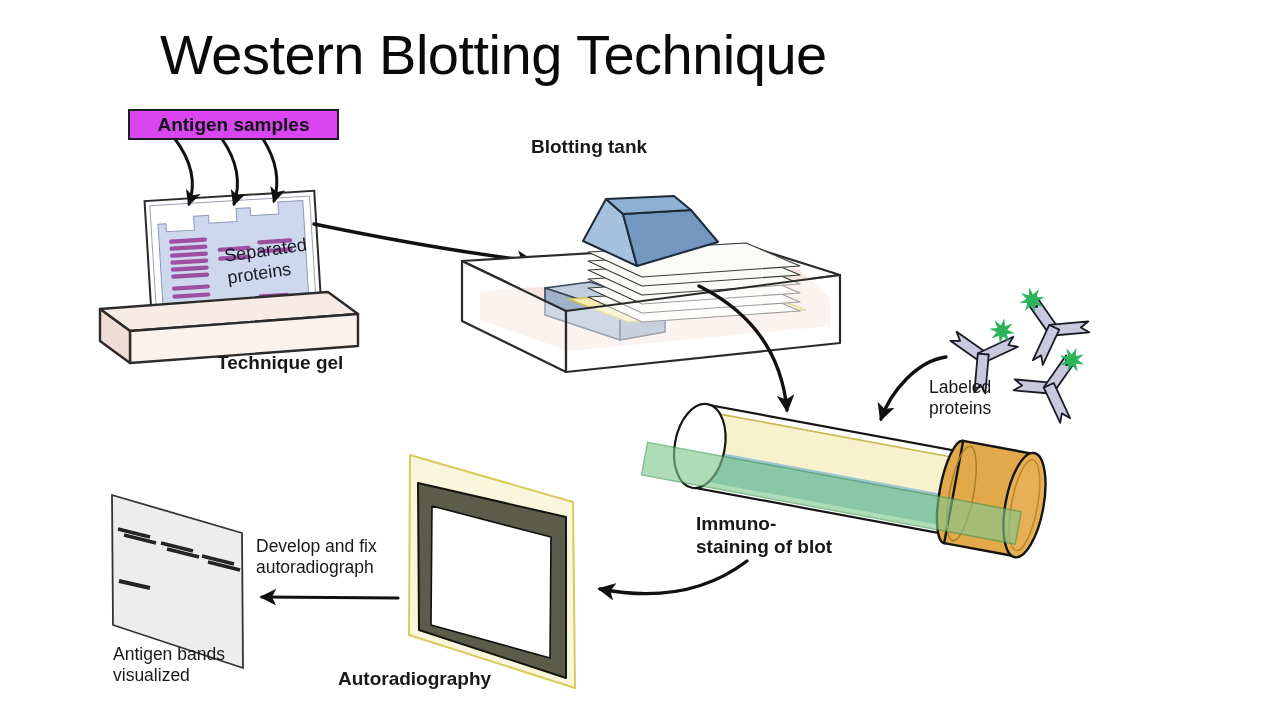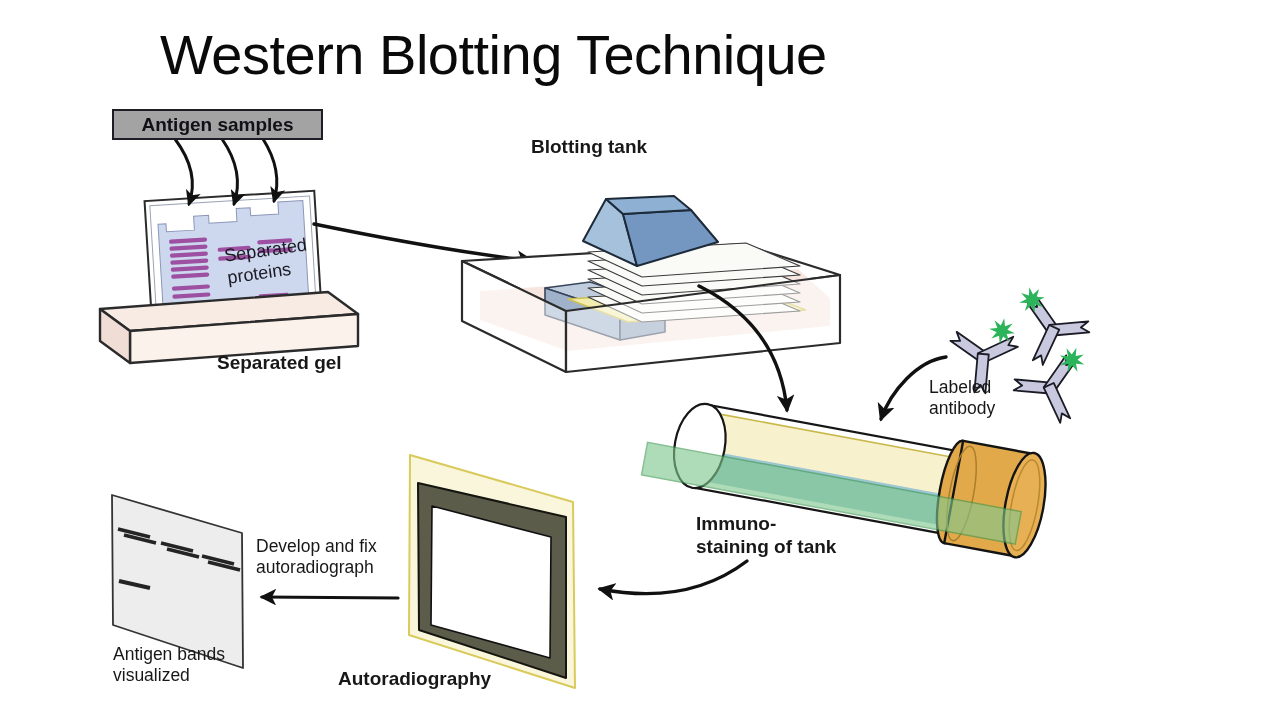--- a/index.html
+++ b/index.html
@@ -3,22 +3,22 @@
 <meta charset="utf-8">
 <style>
   html,body{margin:0;padding:0;background:#fff;}
   .stage{position:relative;width:1280px;height:720px;background:#ffffff;overflow:hidden;
          font-family:"Liberation Sans", sans-serif;}
   .stage svg{position:absolute;left:0;top:0;}
   .lbl{position:absolute;color:#181818;white-space:pre-line;line-height:1.22;font-size:17.5px;}
   .lbl.b{font-weight:bold;font-size:19px;}
   #title{position:absolute;left:160px;top:22px;font-size:56px;color:#0a0a0a;
          letter-spacing:-0.5px;white-space:nowrap;text-align:right;}
-  .tag-box{position:absolute;left:112px;top:109px;width:211px;height:31px;
-           background:#a3a3a3;border:2.5px solid #1d1d26;box-sizing:border-box;
+  .tag-box{position:absolute;left:128px;top:109px;width:211px;height:31px;
+           background:#d946ef;border:2.5px solid #1d1d26;box-sizing:border-box;
            display:flex;align-items:center;justify-content:center;
            font-weight:bold;font-size:19px;color:#101016;}
   .rot{transform:rotate(-8deg);transform-origin:left top;}
 </style>
 </head>
 <body>
 
 <div class="stage">
 
 <svg width="1280" height="720" viewBox="0 0 1280 720">
@@ -164,29 +164,29 @@
   </g>
 </svg>
 
 <div id="title">Western Blotting Technique</div>
 
 <div class="tag-box">Antigen samples</div>
 
 <div class="lbl rot" style="left:223px;top:246px;font-size:18px;color:#1a1a22;">Separated
 proteins</div>
 
-<div class="lbl b" style="left:217px;top:351px;">Separated gel</div>
+<div class="lbl b" style="left:217px;top:351px;">Technique gel</div>
 
 <div class="lbl b" style="left:531px;top:135px;">Blotting tank</div>
 
 <div class="lbl" style="left:929px;top:377px;">Labeled
-antibody</div>
+proteins</div>
 
 <div class="lbl b" style="left:696px;top:512px;">Immuno-
-staining of tank</div>
+staining of blot</div>
 
 <div class="lbl" style="left:256px;top:536px;">Develop and fix
 autoradiograph</div>
 
 <div class="lbl b" style="left:338px;top:667px;">Autoradiography</div>
 
 <div class="lbl" style="left:113px;top:644px;">Antigen bands
 visualized</div>
 
 </div>

